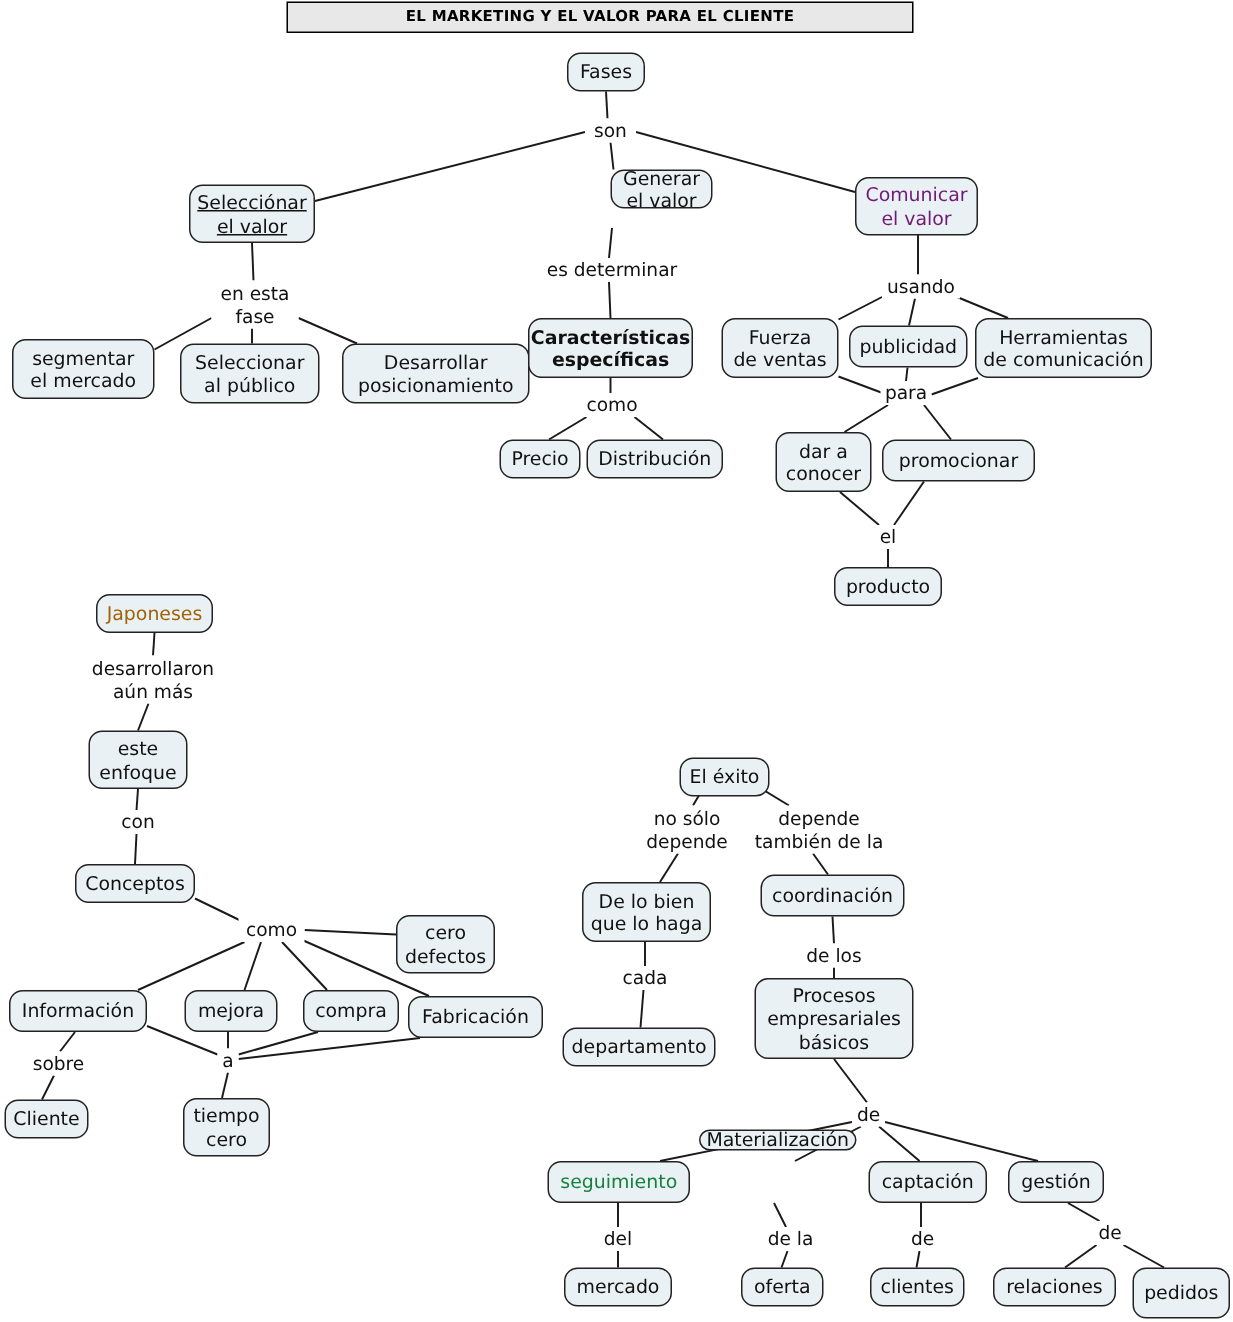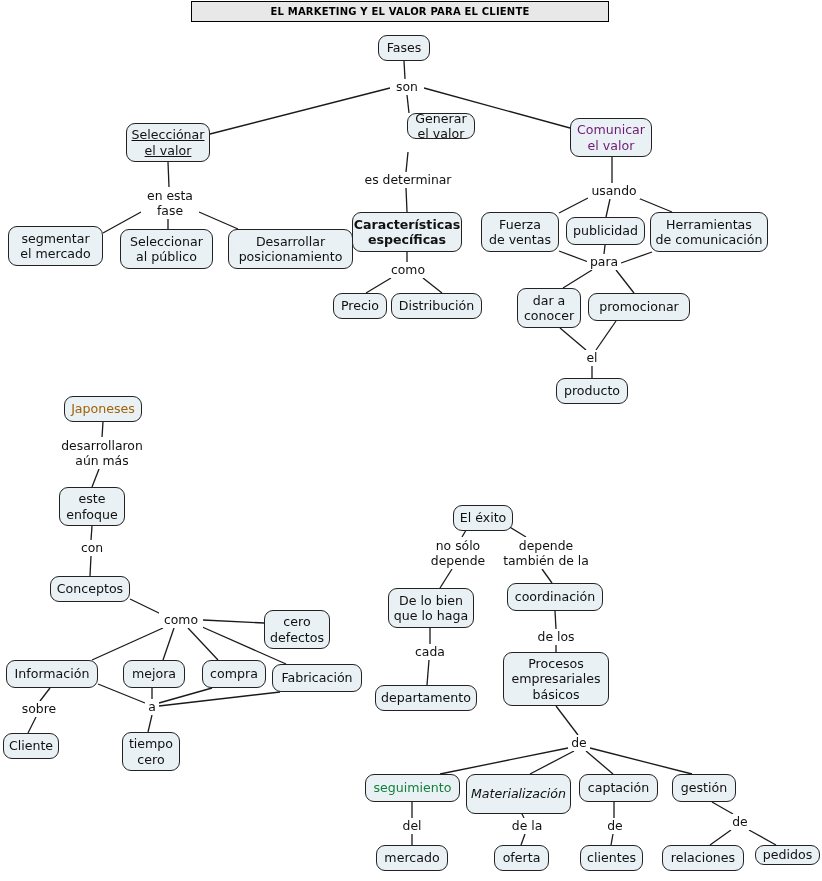--- a/index.html
+++ b/index.html
@@ -207,21 +207,21 @@
 cero</div>
     <div class="node" style="left: 453px; top: 494px; width: 60px; height: 26px; background: rgb(233, 241, 244); border-color: rgb(34, 34, 34); color: rgb(17, 17, 17); margin-top: 11px;">El éxito</div>
     <div class="node" style="left: 388px; top: 588px; width: 86px; height: 40px; background: rgb(233, 241, 244); border-color: rgb(34, 34, 34); color: rgb(17, 17, 17);">De lo bien
 que lo haga</div>
     <div class="node" style="left: 507px; top: 583px; width: 96px; height: 28px; background: rgb(233, 241, 244); border-color: rgb(34, 34, 34); color: rgb(17, 17, 17);">coordinación</div>
     <div class="node" style="left: 375px; top: 685px; width: 102px; height: 26px; background: rgb(233, 241, 244); border-color: rgb(34, 34, 34); color: rgb(17, 17, 17);">departamento</div>
     <div class="node" style="left: 503px; top: 652px; width: 106px; height: 54px; background: rgb(233, 241, 244); border-color: rgb(34, 34, 34); color: rgb(17, 17, 17);">Procesos
 empresariales
 básicos</div>
     <div class="node" style="left: 365px; top: 774px; width: 95px; height: 28px; background: rgb(233, 241, 244); border-color: rgb(34, 34, 34); color: #15803d;">seguimiento</div>
-    <div class="node" style="left: 466px; top: 774px; width: 105px; height: 40px; background: rgb(233, 241, 244); border-color: rgb(34, 34, 34); color: rgb(17, 17, 17); font-style: italic;">Materialización</div>
+    <div class="node" style="left: 466px; top: 753px; width: 105px; height: 14px; background: rgb(233, 241, 244); border-color: rgb(34, 34, 34); color: rgb(17, 17, 17);">Materialización</div>
     <div class="node" style="left: 579px; top: 774px; width: 79px; height: 28px; background: rgb(233, 241, 244); border-color: rgb(34, 34, 34); color: rgb(17, 17, 17);">captación</div>
     <div class="node" style="left: 672px; top: 774px; width: 64px; height: 28px; background: rgb(233, 241, 244); border-color: rgb(34, 34, 34); color: rgb(17, 17, 17);">gestión</div>
     <div class="node" style="left: 376px; top: 845px; width: 72px; height: 26px; background: rgb(233, 241, 244); border-color: rgb(34, 34, 34); color: rgb(17, 17, 17);">mercado</div>
     <div class="node" style="left: 494px; top: 845px; width: 55px; height: 26px; background: rgb(233, 241, 244); border-color: rgb(34, 34, 34); color: rgb(17, 17, 17);">oferta</div>
     <div class="node" style="left: 580px; top: 845px; width: 63px; height: 26px; background: rgb(233, 241, 244); border-color: rgb(34, 34, 34); color: rgb(17, 17, 17);">clientes</div>
     <div class="node" style="left: 662px; top: 845px; width: 82px; height: 26px; background: rgb(233, 241, 244); border-color: rgb(34, 34, 34); color: rgb(17, 17, 17);">relaciones</div>
-    <div class="node" style="left: 755px; top: 845px; width: 65px; height: 20px; background: rgb(233, 241, 244); border-color: rgb(34, 34, 34); color: rgb(17, 17, 17);">pedidos</div>
+    <div class="node" style="left: 755px; top: 845px; width: 65px; height: 34px; background: rgb(233, 241, 244); border-color: rgb(34, 34, 34); color: rgb(17, 17, 17);">pedidos</div>
   </div>
 
 </body></html>

